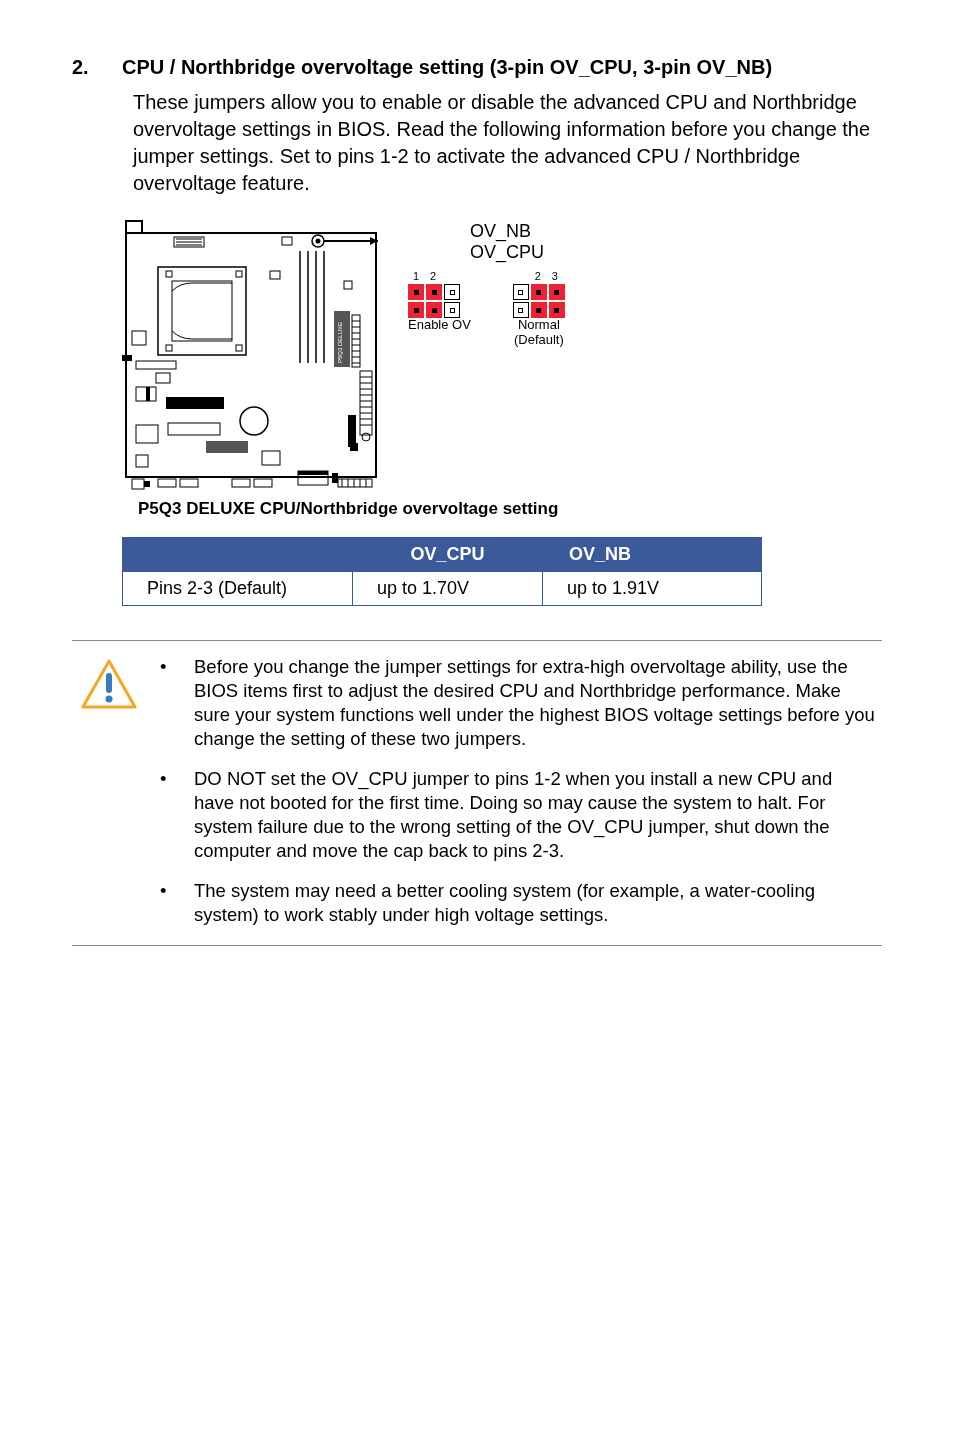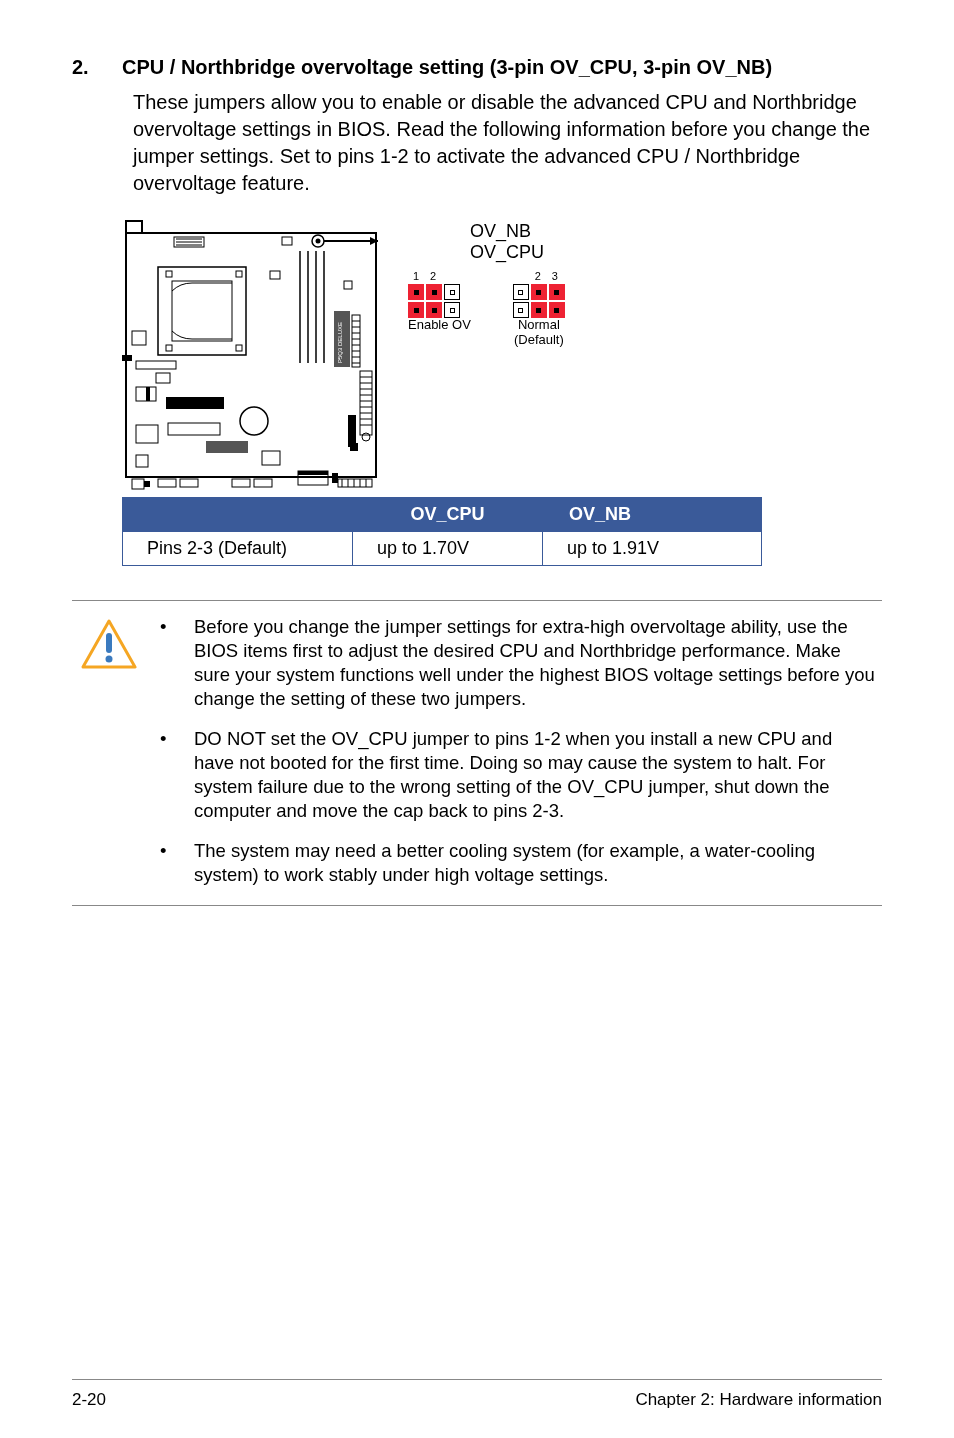--- a/index.html
+++ b/index.html
@@ -221,20 +221,21 @@
           </div>
           <div class="sublabel">
             <span>Normal</span><br>
             <span>(Default)</span>
           </div>
         </div>
       </div>
     </div>
   </div>
 
+  <div class="diagram-caption">P5Q3 DELUXE CPU/Northbridge overvoltage setting</div>
 
   <table class="tbl">
     <tbody>
         <tr>
       <th class="blank" style="width:230px"></th>
       <th style="width:190px;text-align:center">OV_CPU</th>
       <th style="text-align:left;padding-left:26px">OV_NB</th>
     </tr>
     <tr>
       <td>Pins 2-3 (Default)</td>
@@ -259,18 +260,14 @@
           <span class="bullet">•</span>
           <span>DO NOT set the OV_CPU jumper to pins 1-2 when you install a new CPU and have not booted for the first time. Doing so may cause the system to halt. For system failure due to the wrong setting of the OV_CPU jumper, shut down the computer and move the cap back to pins 2-3.</span>
         </li>
       <li>
           <span class="bullet">•</span>
           <span>The system may need a better cooling system (for example, a water-cooling system) to work stably under high voltage settings.</span>
         </li>
     </ul>
   </div>
 
-  <div class="footer">
-    <span>2-20</span>
-    <span>Chapter 2: Hardware information</span>
-  </div>
 
 </div>
 
 </body></html>

